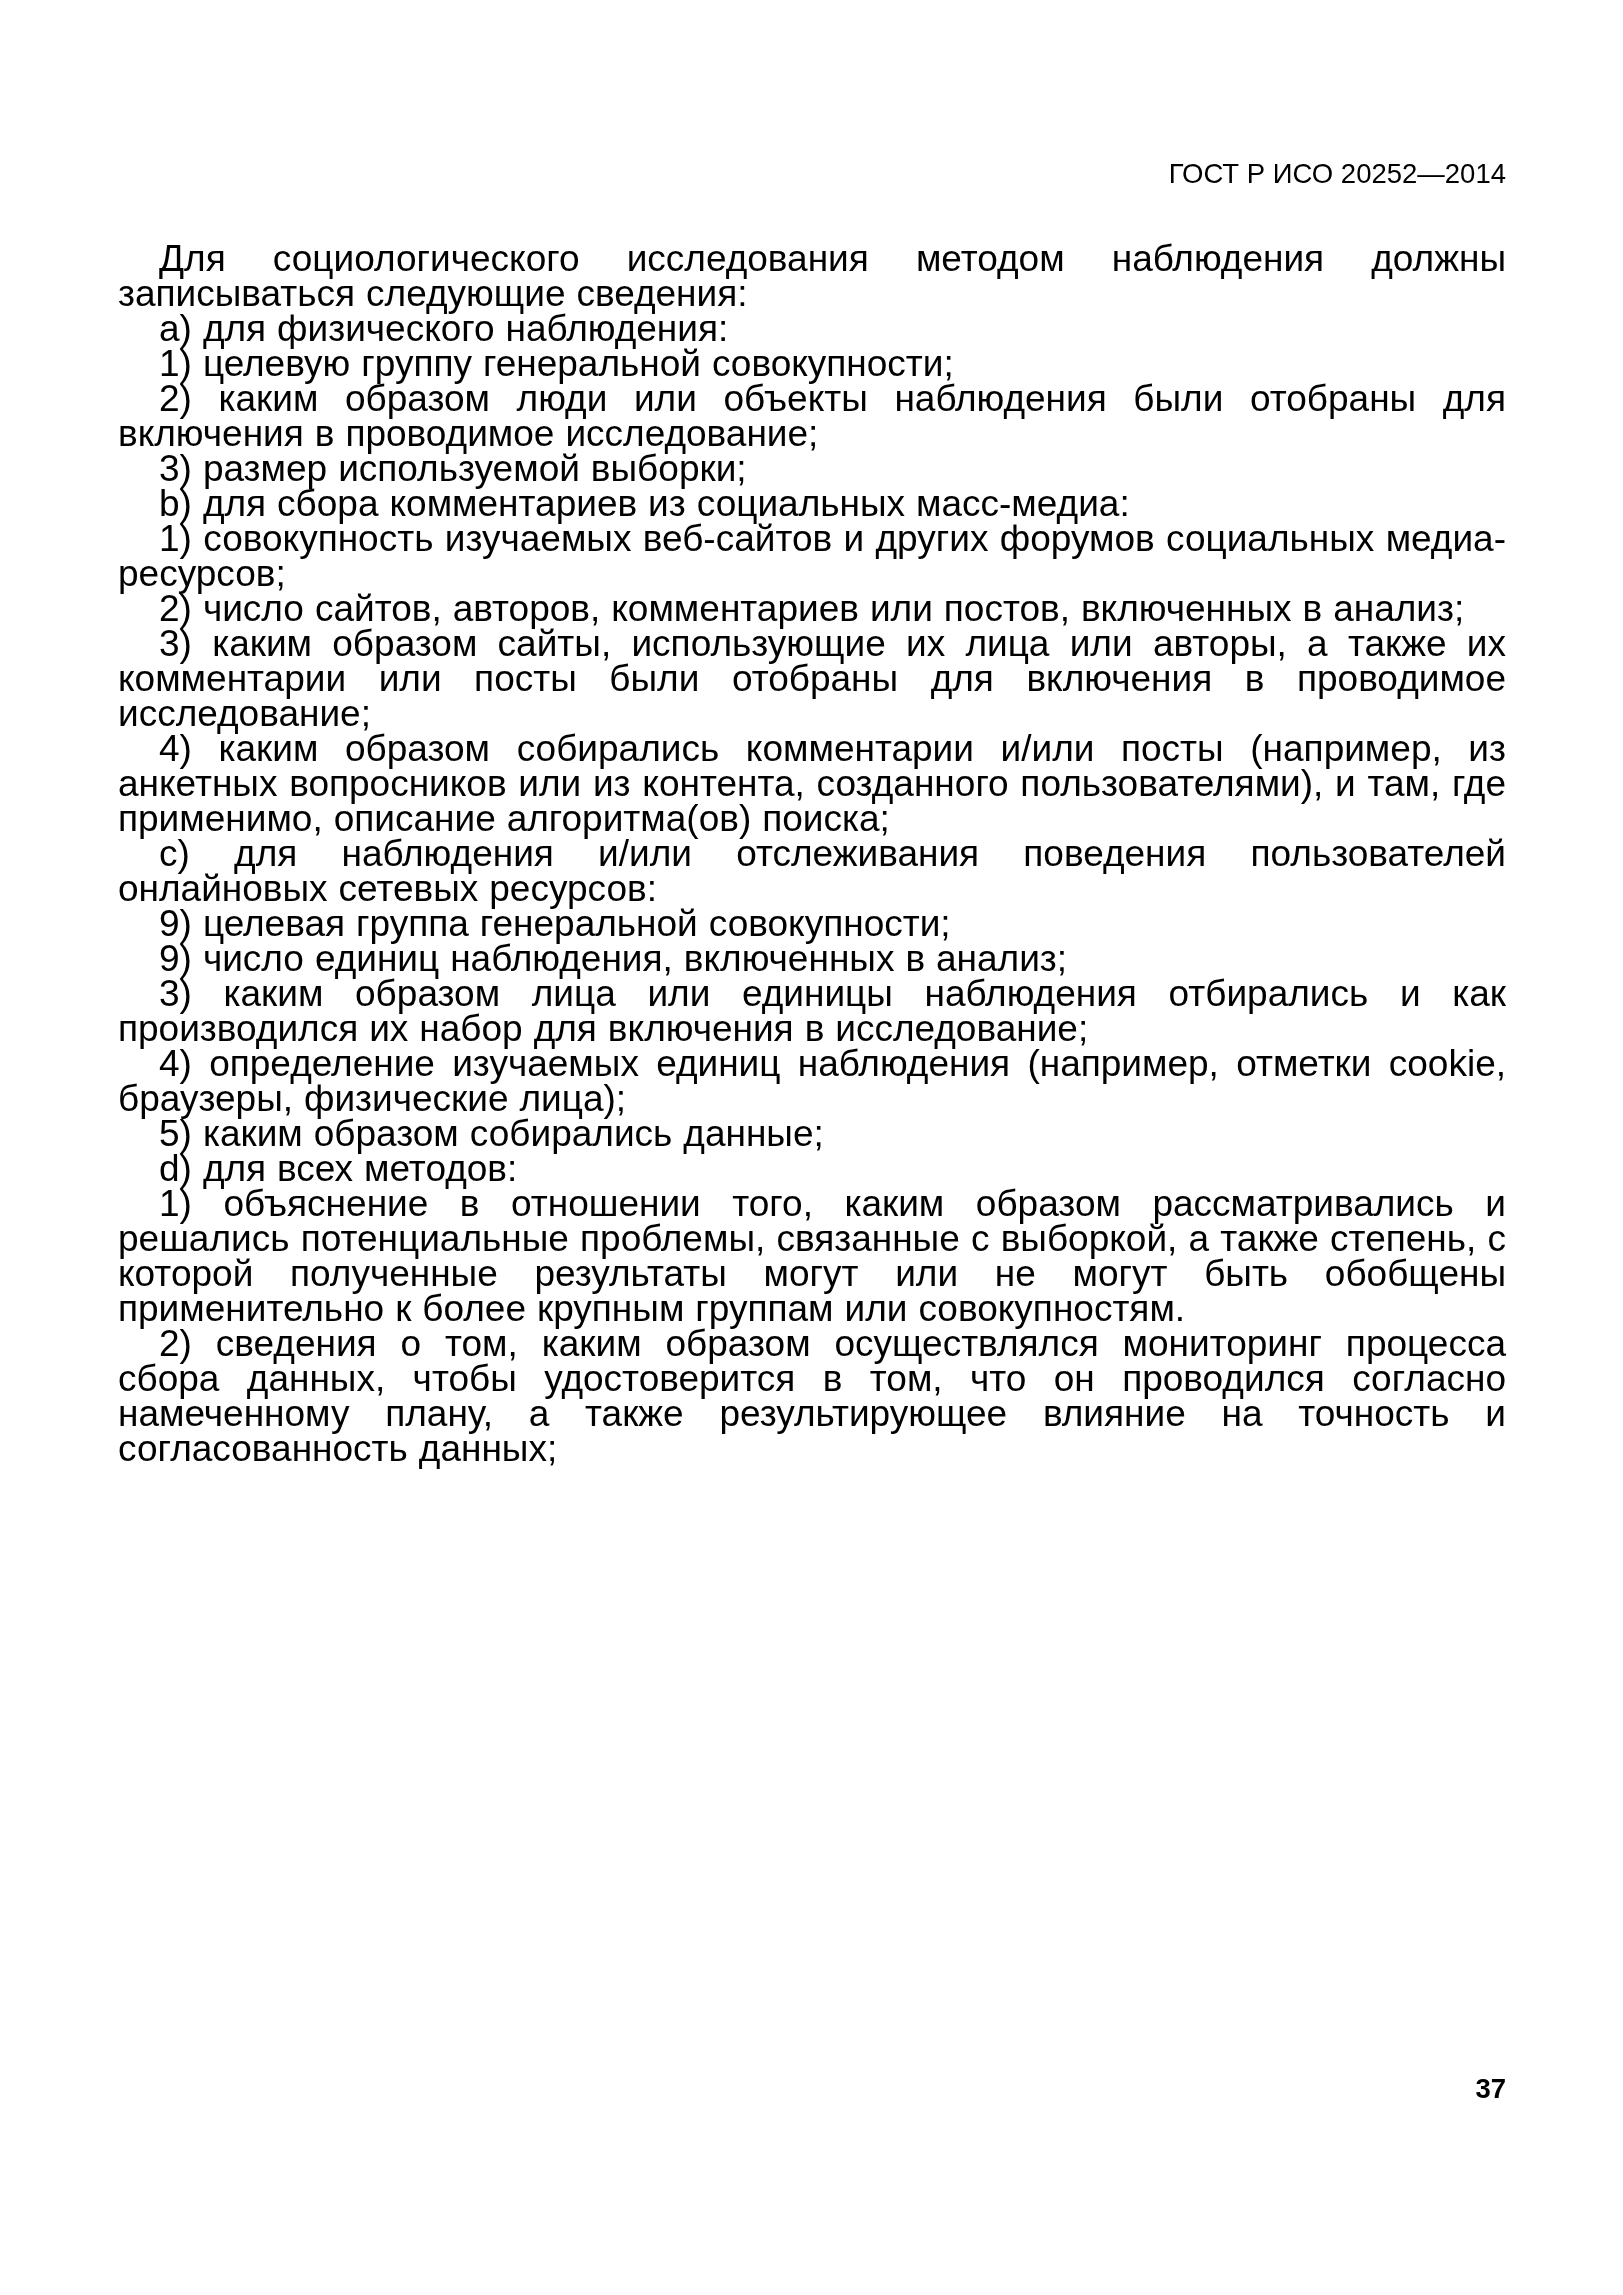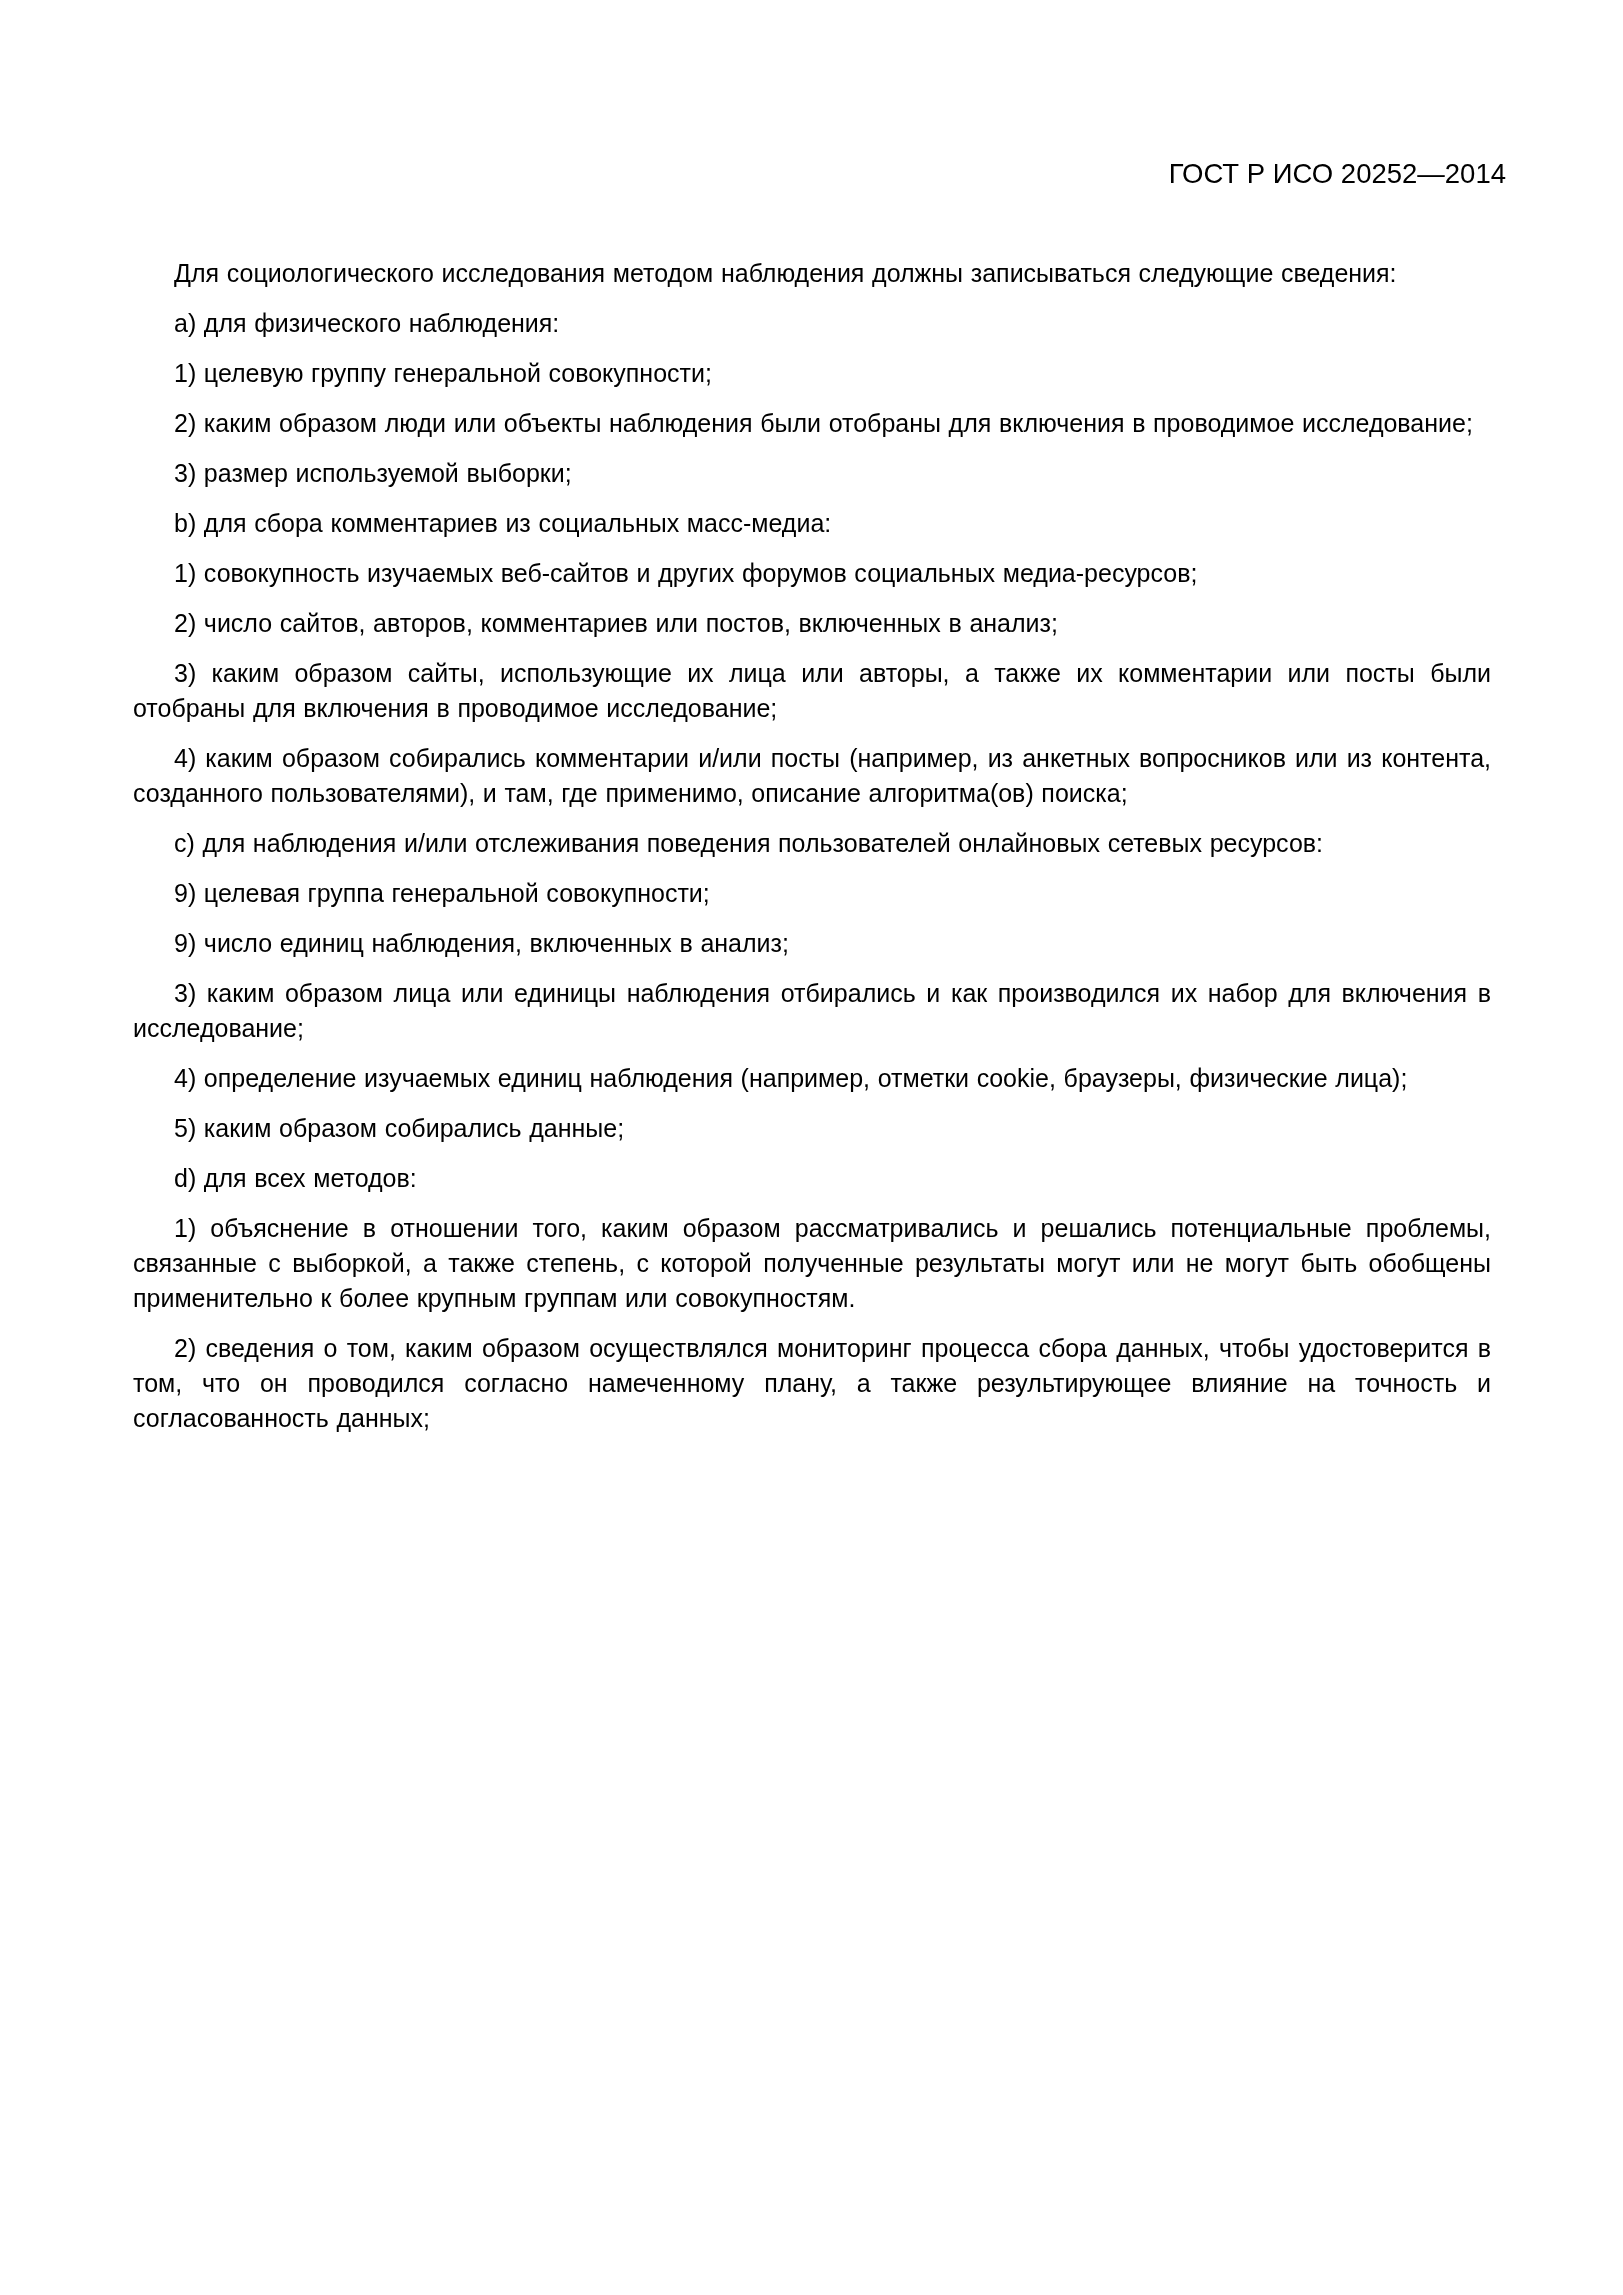--- a/index.html
+++ b/index.html
@@ -34,22 +34,22 @@
     width: 1388px;
   }
   .section-heading {
     font-size: 27.5px;
     font-weight: bold;
     line-height: 35px;
     margin: 0 0 23.6px 0;
     text-indent: 41px;
   }
   .content p.body-par {
-    margin: 15px;
-    font-size: 25px;
+    margin: 0;
+    font-size: 37px;
     line-height: 35px;
     text-align: justify;
     text-align-last: left;
     text-indent: 41px;
     word-spacing: 0.7px;
   }
   .page-number {
     position: absolute;
     top: 2073px;
     left: 118px;
@@ -84,15 +84,16 @@
     <p class="body-par">9) число единиц наблюдения, включенных в анализ;</p>
     <p class="body-par">3) каким образом лица или единицы наблюдения отбирались и как производился их набор для включения в исследование;</p>
     <p class="body-par">4) определение изучаемых единиц наблюдения (например, отметки cookie, браузеры, физические лица);</p>
     <p class="body-par">5) каким образом собирались данные;</p>
     <p class="body-par">d) для всех методов:</p>
     <p class="body-par">1) объяснение в отношении того, каким образом рассматривались и решались потенциальные проблемы, связанные с выборкой, а также степень, с которой полученные результаты могут или не могут быть обобщены применительно к более крупным группам или совокупностям.</p>
     <p class="body-par">2) сведения о том, каким образом осуществлялся мониторинг процесса сбора данных, чтобы удостоверится в том, что он проводился согласно намеченному плану, а также результирующее влияние на точность и согласованность данных;</p>
 
   </div>
 
+  <div class="page-number">37</div>
 
 </div>
 
 
 </body></html>

